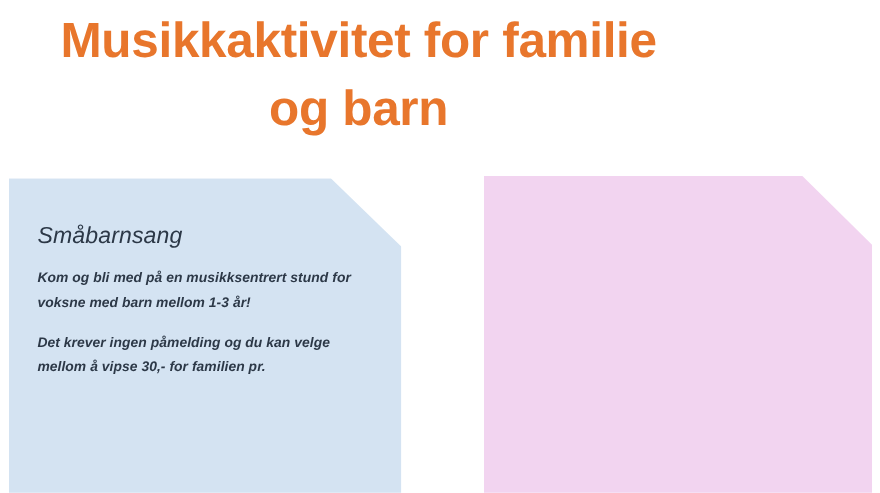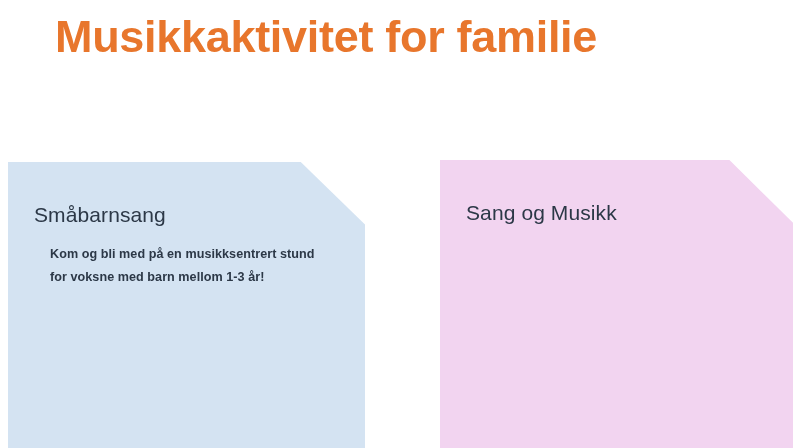--- a/index.html
+++ b/index.html
@@ -33,20 +33,21 @@
     white-space: nowrap;
   }
 
   
   .cards-area {
     position: absolute;
     top: 0;
     left: 0;
     width: 800px;
     height: 391px;
+    font-style: italic;
   }
   .card {
     position: absolute;
     box-sizing: border-box;
     overflow: hidden;
   }
   .card-blue {
     left: 8px;
     top: 162px;
     width: 357px;
@@ -68,49 +69,50 @@
 
   .card-heading {
     margin: 0 0 14px 0;
     color: #2c3847;
     font-size: 21px;
     font-weight: normal;
     line-height: 1.2;
     letter-spacing: 0.1px;
   }
   .card-body {
-    margin: 16px;
+    margin: 0;
   }
   .card-para {
     margin: 0 0 14px 0;
     color: #2c3847;
     font-size: 12.6px;
     font-weight: 600;
     line-height: 1.78;
     letter-spacing: 0.05px;
   }
   .card-para:last-child {
     margin-bottom: 0;
   }
 </style>
 </head>
 <body>
 
 <div class="poster-title">
   <span class="tline">Musikkaktivitet for familie</span>
+  <span class="tline">og barn</span>
 </div>
 
 <div class="cards-area">
 
   <div class="card card-blue">
     <h2 class="card-heading">Småbarnsang</h2>
     <div class="card-body">
       <p class="card-para">Kom og bli med på en musikksentrert stund for voksne med barn mellom 1-3 år!</p>
+      <p class="card-para">Det krever ingen påmelding og du kan velge mellom å vipse 30,- for familien pr.</p>
     </div>
   </div>
 
   <div class="card card-pink">
-    <h2 class="card-heading">Sang og Musikk</h2>
     <div class="card-body">
     </div>
   </div>
 
 </div>
 
 </body></html>

